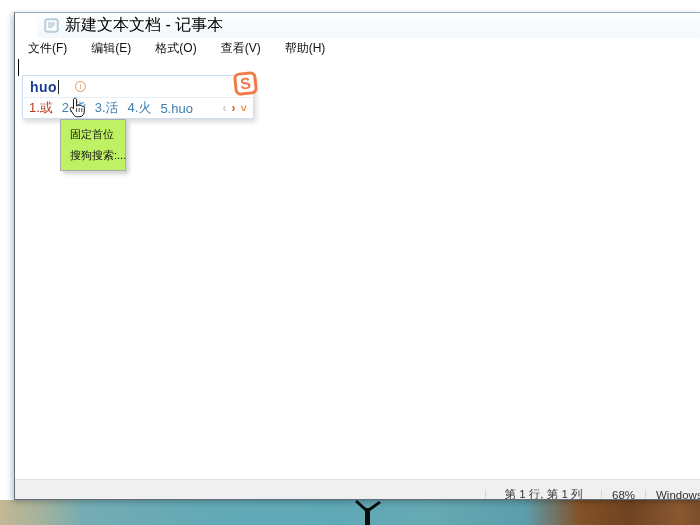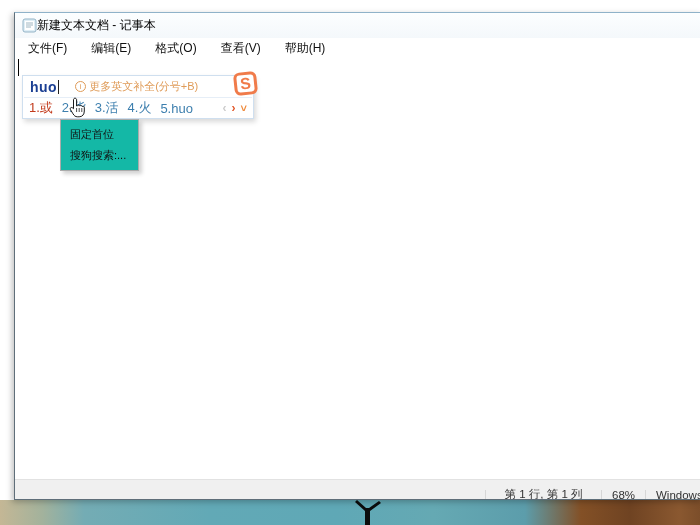--- a/index.html
+++ b/index.html
@@ -28,22 +28,22 @@
   .window {
     position:absolute; left:14px; top:12px; right:-2px; bottom:25px;
     background:#fff;
     border:1px solid #5f6e79; border-top:1px solid #8fb2c9;
     box-shadow: -2px 2px 6px rgba(0,0,0,.25);
     display:flex; flex-direction:column; z-index:3;
   }
   .titlebar {
     height:25px; flex:0 0 25px;
     background:linear-gradient(180deg,#fcfeff,#f4f8fb);
-    display:flex; align-items:center; gap:0; padding-left:7px;
-    font-size:12px; color:#000;
+    display:flex; align-items:center; gap:6px; padding-left:7px;
+    font-size:16px; color:#000;margin-left:22px;
   }
   .menubar {
     height:20px; flex:0 0 20px; background:#fff;
     display:flex; align-items:center; padding-left:1px;
     font-size:12px; color:#111;
   }
   .menubar .mi { padding:2px 12px; }
   .textarea { position:relative; flex:1 1 auto; background:#fff; }
   .caret { position:absolute; left:3px; top:1px; width:1px; height:17px; background:#000; }
 
@@ -82,22 +82,22 @@
   .nav-expand { color:#ef8a3c; font-size:11px; }
   .sogou-logo {
     position:absolute; right:-4px; top:-4px; width:23px; height:23px;
     border:3px solid #f07b4a; border-radius:6px; background:#fff;
     color:#f07b4a; font-weight:900; font-size:16px; line-height:17px;
     text-align:center; transform:rotate(-6deg);
   }
 
   
   .ctxmenu {
-    position:absolute; left:60px; top:119px; width:79px;
-    background:#14b8a6; border:1px solid #ababab;
+    position:absolute; left:60px; top:119px; width:66px;
+    background:#bef264; border:1px solid #ababab;
     box-shadow:3px 3px 4px rgba(0,0,0,.18);
     padding:4px 0; font-size:11px; color:#111; z-index:6;
   }
   .ctxmenu .cmi { padding:3px 9px; white-space:nowrap; }
 
   
   .hand-cursor { position:absolute; left:69px; top:97px; z-index:10; }
 
   .doc-icon { flex:0 0 15px; }
 </style>
@@ -144,21 +144,20 @@
   </div>
 
   <div class="ime">
     <div class="sogou-logo">S</div>
 
     <div class="ime-top">
       <span class="ime-input">huo</span>
       <span class="ime-caret"></span>
       <span class="ime-hint">
         <span class="circle-i">i</span>
-        <span>更多英文补全(分号+B)</span>
       </span>
     </div>
 
     <div class="ime-sep"></div>
 
     <div class="ime-cands">
       <span class="cand hl"><span>1.</span><span>或</span></span>
       <span class="cand"><span>2.</span><span>货</span></span>
       <span class="cand"><span>3.</span><span>活</span></span>
       <span class="cand"><span>4.</span><span>火</span></span>

